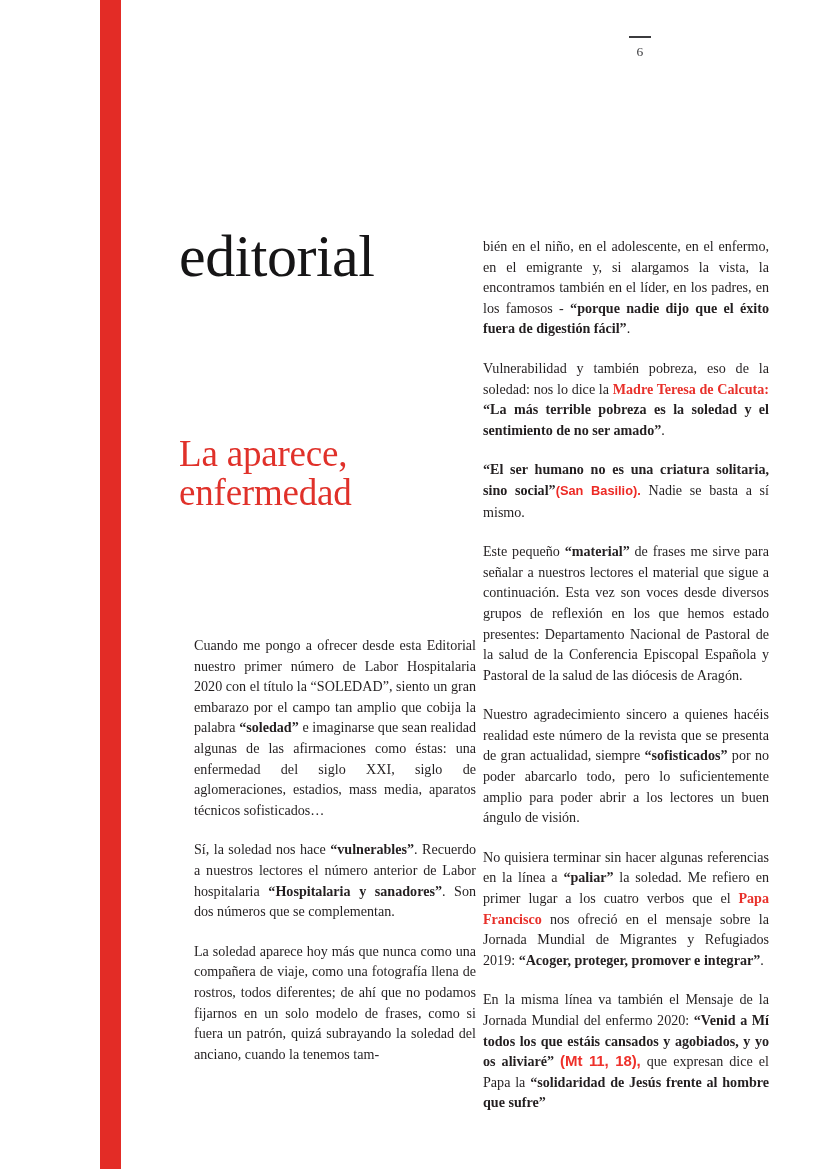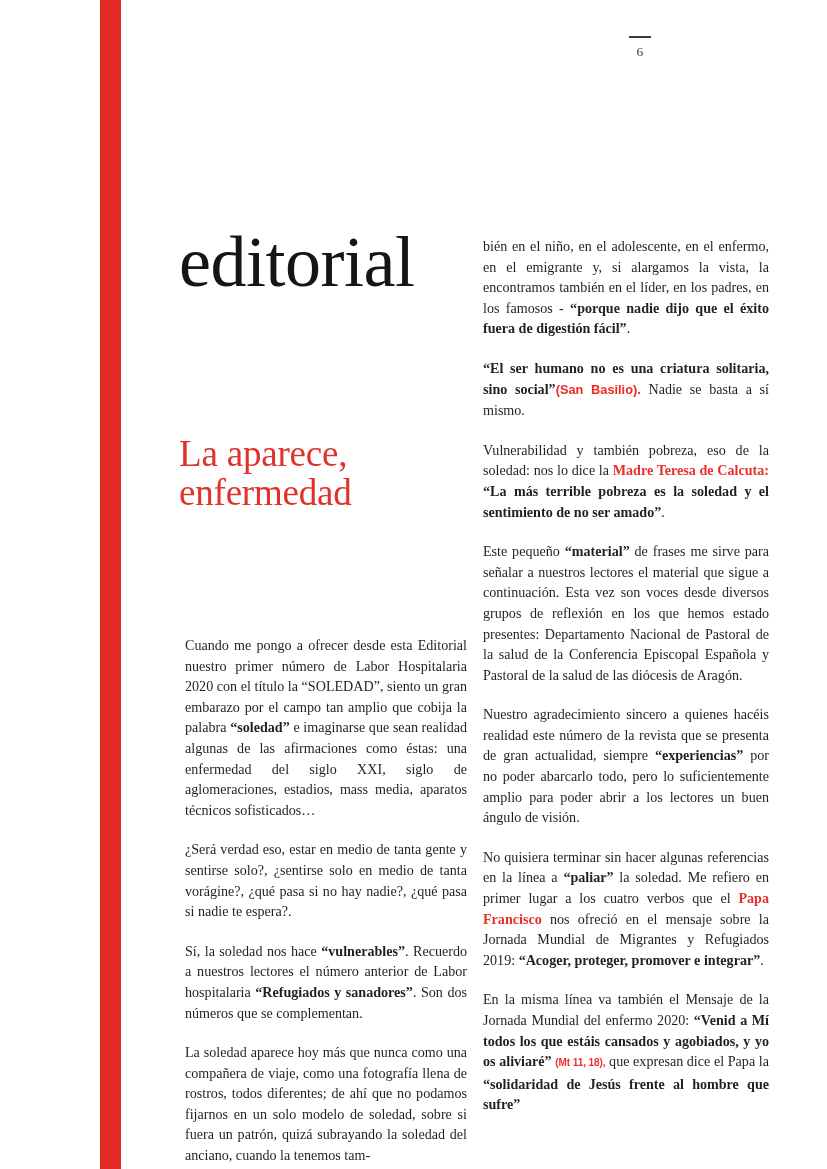--- a/index.html
+++ b/index.html
@@ -47,21 +47,21 @@
     line-height: 1;
     letter-spacing: 0.2px;
   }
 
   
   .masthead {
     position: absolute;
     left: 179px;
     top: 226px;
     font-family: "Liberation Serif", "DejaVu Serif", serif;
-    font-size: 72px;
+    font-size: 60px;
     line-height: 1;
     letter-spacing: -0.5px;
     color: #161516;
     white-space: nowrap;
   }
 
   
   .article-title {
     position: absolute;
     left: 179px;
@@ -78,21 +78,21 @@
   
   .body-block {
     position: absolute;
     font-size: 14.1px;
     line-height: 20.6px;
     text-align: justify;
     text-justify: inter-word;
     color: #231f20;
     hyphens: manual;
   }
-  .body-left  { left: 185px; top: 635px;  width: 282px; }
+  .body-left  { left: 194px; top: 635px;  width: 282px; }
   .body-right { left: 483px; top: 236px;  width: 286px; }
 
   .body-block p {
     margin: 0 0 19px 0;
   }
   .body-block p:last-child { margin-bottom: 0; }
 
   
   b, strong { font-weight: bold; }
 
@@ -103,21 +103,21 @@
   .red-sans {
     color: #ed2a25;
     font-weight: bold;
     font-family: "Liberation Sans", "DejaVu Sans", sans-serif;
     font-size: 12.8px;
   }
   .red-sans-sm {
     color: #ee312b;
     font-weight: bold;
     font-family: "Liberation Sans", "DejaVu Sans", sans-serif;
-    font-size: 10px;
+    font-size: 15px;
     letter-spacing: -0.1px;
   }
 </style>
 </head>
 <body>
 
 <div class="spine"></div>
 
 <div class="folio">
   <div class="folio-rule"></div>
@@ -126,26 +126,25 @@
 
 <div class="masthead">editorial</div>
 
 <div class="article-title">
   <span class="tl">La aparece,</span>
   <span class="tl">enfermedad</span>
 </div>
 
 <div class="body-block body-left">
     <p><span>Cuando me pongo a ofrecer desde esta Editorial nuestro primer número de Labor Hospitalaria 2020 con el título la “SOLEDAD”, siento un gran embarazo por el campo tan amplio que cobija la palabra </span><b>“soledad”</b><span> e imaginarse que sean realidad algunas de las afirmaciones como éstas: una enfermedad del siglo XXI, siglo de aglomeraciones, estadios, mass media, aparatos técnicos sofisticados…</span></p>
-    <p><span>¿Será verdad eso, estar en medio de tanta gente y sentirse solo?, ¿sentirse solo en medio de tanta vorágine?, ¿qué pasa si no hay nadie?, ¿qué pasa si nadie te espera?.</span></p>
-    <p><span>Sí, la soledad nos hace </span><b>“vulnerables”</b><span>. Recuerdo a nuestros lectores el número anterior de Labor hospitalaria </span><b>“Refugiados y sanadores”</b><span>. Son dos números que se complementan.</span></p>
-    <p><span>La soledad aparece hoy más que nunca como una compañera de viaje, como una fotografía llena de rostros, todos diferentes; de ahí que no podamos fijarnos en un solo modelo de soledad, sobre si fuera un patrón, quizá subrayando la soledad del anciano, cuando la tenemos tam-</span></p>
+    <p><span>Sí, la soledad nos hace </span><b>“vulnerables”</b><span>. Recuerdo a nuestros lectores el número anterior de Labor hospitalaria </span><b>“Hospitalaria y sanadores”</b><span>. Son dos números que se complementan.</span></p>
+    <p><span>La soledad aparece hoy más que nunca como una compañera de viaje, como una fotografía llena de rostros, todos diferentes; de ahí que no podamos fijarnos en un solo modelo de frases, como si fuera un patrón, quizá subrayando la soledad del anciano, cuando la tenemos tam-</span></p>
   </div>
 
 <div class="body-block body-right">
     <p><span>bién en el niño, en el adolescente, en el enfermo, en el emigrante y, si alargamos la vista, la encontramos también en el líder, en los padres, en los famosos - </span><b>“porque nadie dijo que el éxito fuera de digestión fácil”</b><span>.</span></p>
+    <p><span>Vulnerabilidad y también pobreza, eso de la soledad: nos lo dice la </span><b class="red-serif">Madre Teresa de Calcuta:</b><span> </span><b>“La más terrible pobreza es la soledad y el sentimiento de no ser amado”</b><span>.</span></p>
     <p><b>“El ser humano  no es una criatura solitaria, sino social”</b><span class="red-sans">(San Basilio).</span><span> Nadie se basta a sí mismo.</span></p>
-    <p><span>Vulnerabilidad y también pobreza, eso de la soledad: nos lo dice la </span><b class="red-serif">Madre Teresa de Calcuta:</b><span> </span><b>“La más terrible pobreza es la soledad y el sentimiento de no ser amado”</b><span>.</span></p>
     <p><span>Este pequeño </span><b>“material”</b><span> de frases me sirve para señalar a nuestros lectores el material que sigue a continuación. Esta vez son voces desde diversos grupos de reflexión en los que hemos estado presentes: Departamento Nacional de Pastoral de la salud de la Conferencia Episcopal Española y Pastoral de la salud de las diócesis de Aragón.</span></p>
-    <p><span>Nuestro agradecimiento sincero a quienes hacéis realidad este número de la revista que se presenta de gran actualidad, siempre </span><b>“experiencias”</b><span> por no poder abarcarlo todo, pero lo suficientemente amplio para poder abrir a los lectores un buen ángulo de visión.</span></p>
+    <p><span>Nuestro agradecimiento sincero a quienes hacéis realidad este número de la revista que se presenta de gran actualidad, siempre </span><b>“sofisticados”</b><span> por no poder abarcarlo todo, pero lo suficientemente amplio para poder abrir a los lectores un buen ángulo de visión.</span></p>
     <p><span>No quisiera terminar sin hacer algunas referencias en la línea a </span><b>“paliar”</b><span> la soledad. Me refiero en primer lugar a los cuatro verbos que el </span><b class="red-serif">Papa Francisco</b><span> nos ofreció en el mensaje sobre la Jornada Mundial de Migrantes y Refugiados 2019: </span><b>“Acoger, proteger, promover e integrar”</b><span>.</span></p>
     <p><span>En la misma línea va también el Mensaje de la Jornada Mundial del enfermo 2020: </span><b>“Venid a Mí todos los que estáis cansados y agobiados, y yo os aliviaré”</b><span> </span><span class="red-sans-sm">(Mt 11, 18),</span><span> que expresan dice el Papa la </span><b>“solidaridad de Jesús frente al hombre que sufre”</b></p>
   </div>
 
 </body></html>

